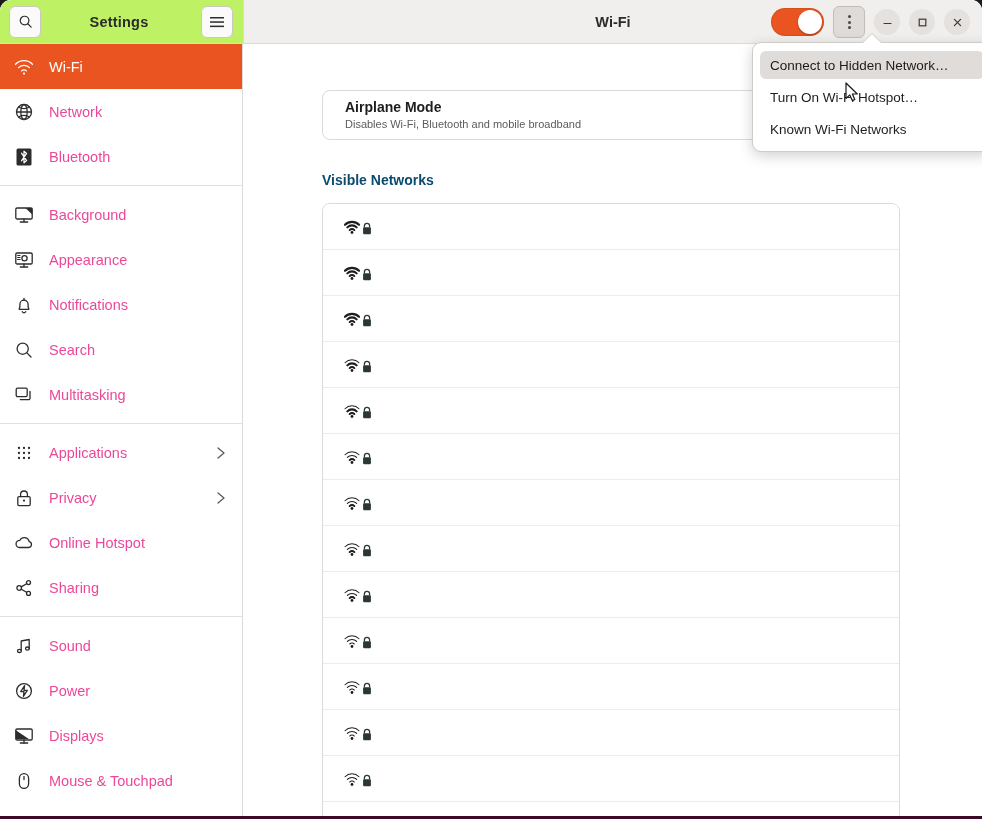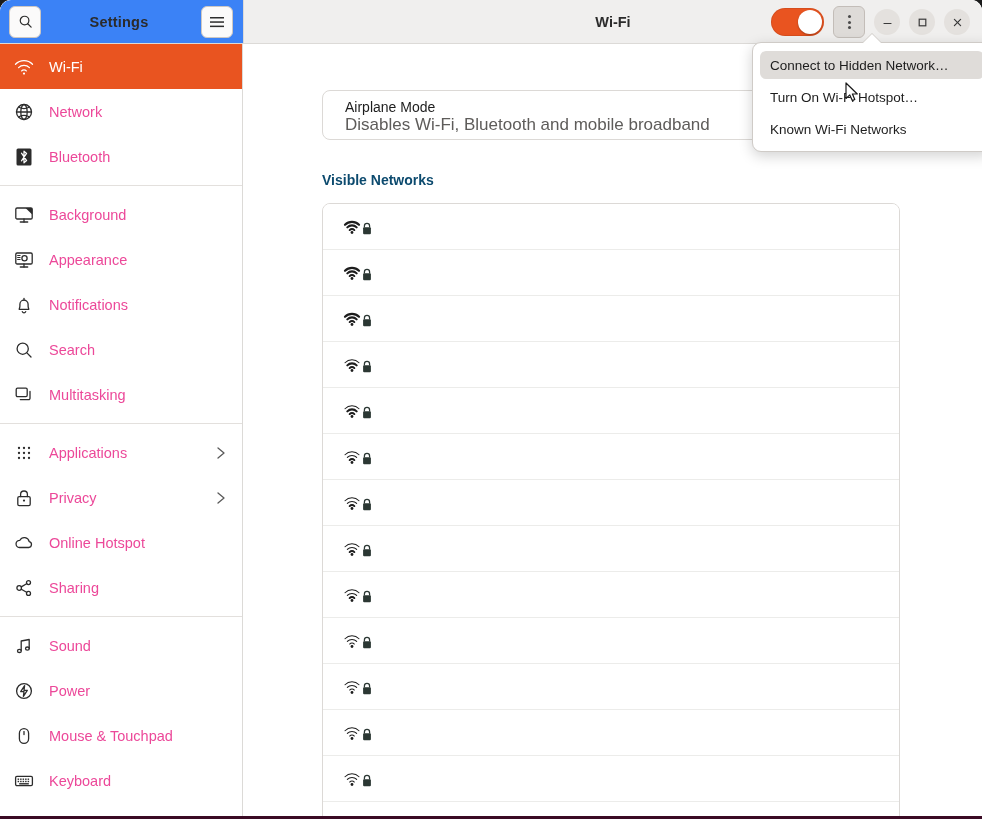--- a/index.html
+++ b/index.html
@@ -21,21 +21,21 @@
 
   
   #headerbar {
     position: absolute; left: 0; top: 0;
     width: 982px; height: 44px;
     display: flex; align-items: center;
     background: #ffffff;
   }
   .hb-left {
     width: 243px; height: 44px;
-    background: #3b82f6;
+    background: #bef264;
     border-bottom: 1px solid #dcdad7;
     display: flex; align-items: center;
     border-radius: 11px 0 0 0;
     position: relative;
   }
   .hb-right {
     flex: 1; height: 44px;
     background: #f0efee;
     border-bottom: 1px solid #dcdad7;
     border-left: 1px solid #dcdad7;
@@ -144,22 +144,22 @@
   #airplane-card {
     position: absolute; left: 78px; top: 46px;
     width: 578px; height: 50px;
     border: 1px solid #dcd9d6;
     border-radius: 8px;
     background: #ffffff;
     display: flex; flex-direction: column; justify-content: center;
     padding-left: 22px;
     cursor: pointer;
   }
-  #airplane-title { font-size: 14px; font-weight: normal; color: #1d1d1d; line-height: 18px; }
-  #airplane-sub   { font-size: 17px; color: #5e5c5a; line-height: 17px; }
+  #airplane-title { font-size: 14px; font-weight: bold; color: #1d1d1d; line-height: 18px; }
+  #airplane-sub   { font-size: 11px; color: #5e5c5a; line-height: 17px; }
 
   #visible-networks-label {
     position: absolute; left: 78px; top: 128px;
     font-size: 14px; font-weight: bold; color: #0c4a6e;
   }
   #networks-list {
     position: absolute; left: 78px; top: 159px;
     width: 578px; height: 620px;
     border: 1px solid #dcd9d6;
     border-radius: 8px 8px 0 0;
@@ -423,20 +423,31 @@
         <span class="side-lbl">Sound</span>
       </div>
       <div class="side-item">
         <span class="side-ico">
           <svg width="20" height="20" viewBox="0 0 20 20">
             <circle cx="10" cy="10" r="7.4" stroke="currentColor" fill="none" stroke-width="1.3" stroke-linecap="round" stroke-linejoin="round"></circle>
             <path d="M10.6 4.6 L6.7 10.6 L10 10.6 L9.4 15.4 L13.3 9.4 L10 9.4 Z" stroke="currentColor" fill="none" stroke-width="1.3" stroke-linecap="round" stroke-linejoin="round"></path>
           </svg>
         </span>
         <span class="side-lbl">Power</span>
+      </div>
+      <div class="side-item">
+        <span class="side-ico">
+          <svg width="20" height="20" viewBox="0 0 20 20">
+            <rect x="1.8" y="3" width="16.4" height="11" rx="1.3" stroke="currentColor" fill="none" stroke-width="1.3" stroke-linecap="round" stroke-linejoin="round"></rect>
+            <line x1="10" y1="14" x2="10" y2="17" stroke="currentColor" fill="none" stroke-width="1.3" stroke-linecap="round" stroke-linejoin="round"></line>
+            <line x1="6.3" y1="17" x2="13.7" y2="17" stroke="currentColor" fill="none" stroke-width="1.3" stroke-linecap="round" stroke-linejoin="round"></line>
+            <path d="M1.8 13 L1.8 4.3 L14.8 13 Z" fill="currentColor" stroke="none"></path>
+          </svg>
+        </span>
+        <span class="side-lbl">Displays</span>
       </div>
       <div class="side-item">
         <span class="side-ico">
           <svg width="20" height="20" viewBox="0 0 20 20">
             <rect x="5.4" y="2.6" width="9.2" height="14.8" rx="4.6" stroke="currentColor" fill="none" stroke-width="1.3" stroke-linecap="round" stroke-linejoin="round"></rect>
             <line x1="10" y1="5.6" x2="10" y2="8.6" stroke="currentColor" fill="none" stroke-width="1.3" stroke-linecap="round" stroke-linejoin="round"></line>
           </svg>
         </span>
         <span class="side-lbl">Mouse &amp; Touchpad</span>
       </div>

